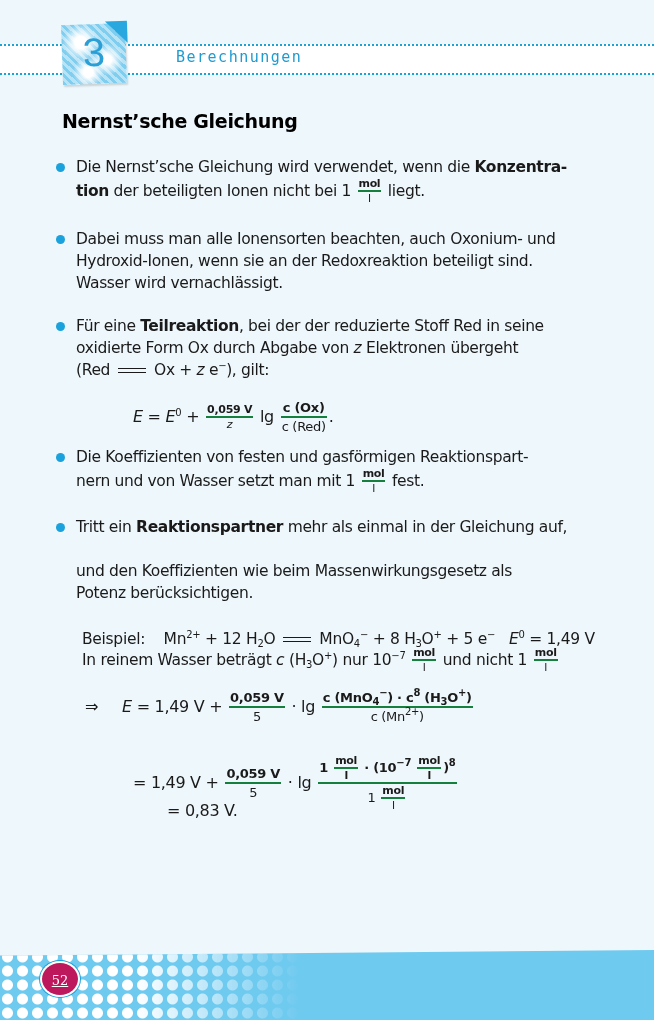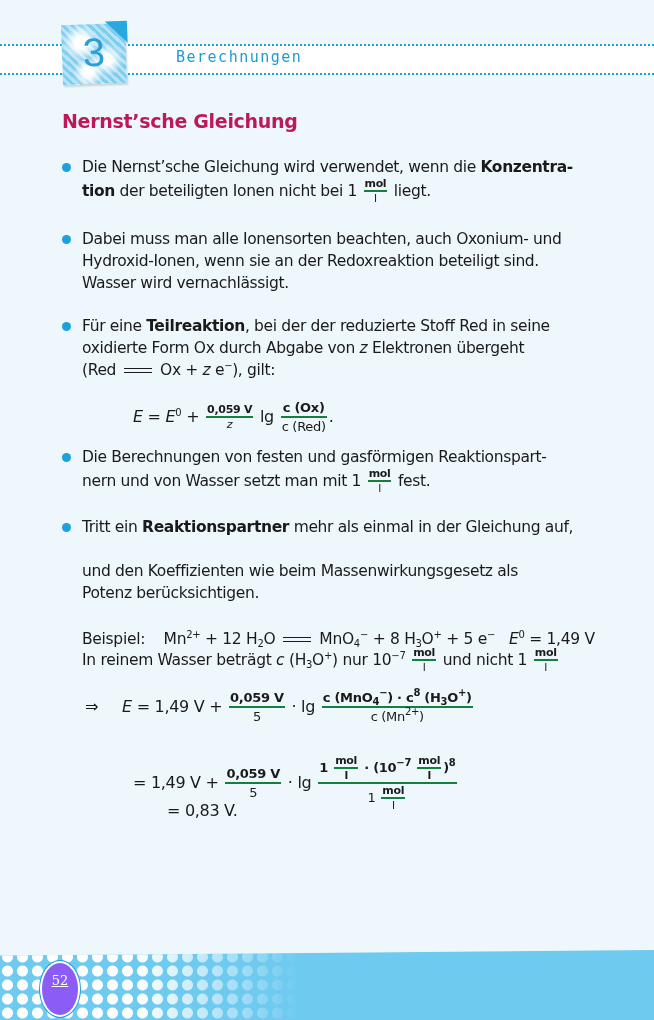--- a/index.html
+++ b/index.html
@@ -46,24 +46,24 @@
     .section-label {
       position: absolute; left: 176px; top: 48px;
       font-family: "DejaVu Sans Mono", monospace; font-size: 15px;
       color: #1f9bd0; letter-spacing: 1.5px;
     }
 
     
     .content { position: absolute; left: 62px; top: 110px; width: 530px; }
     h1.title {
       font-family: "DejaVu Sans", sans-serif; font-weight: bold; font-size: 19px;
-      color: #be185d; letter-spacing: -0.3px;
+      color: #000000; letter-spacing: -0.3px;
     }
     .bullet {
-      position: absolute; left: 62px; width: 520px;
+      position: absolute; left: 56px; width: 520px;
       font-size: 15.5px; line-height: 22px; letter-spacing: -0.35px;
     }
     .bullet .dot {
       position: absolute; left: 0; top: 7px; width: 9px; height: 9px;
       border-radius: 50%; background: #1ba1dc;
     }
     .bullet .txt { margin-left: 20px; display: block; }
     b { font-weight: bold; }
     i { font-style: italic; }
 
@@ -101,22 +101,22 @@
       overflow: hidden;
     }
     .footer-dots {
       position: absolute; left: 0; top: 0; width: 300px; height: 70px;
       background-image: radial-gradient(circle, #ffffff 0 5px, transparent 6px);
       background-size: 15px 14px;
       -webkit-mask-image: linear-gradient(90deg, #000 45%, transparent 100%);
       mask-image: linear-gradient(90deg, #000 45%, transparent 100%);
     }
     .page-badge {
-      position: absolute; left: 42px; top: 963px; width: 36px; height: 52px;
-      border-radius: 50%; background: #8b5cf6;
+      position: absolute; left: 42px; top: 963px; width: 36px; height: 32px;
+      border-radius: 50%; background: #be185d;
       box-shadow: 0 0 0 2px #ffffff, 0 0 0 3px #1ba1dc;
       color: #ffffff; font-family: "DejaVu Serif", serif; font-size: 13px;
       text-align: center; line-height: 36px; text-decoration: underline;
     }
     .footer-title {
       position: absolute; left: 293px; top: 975px;
       font-family: "DejaVu Sans", sans-serif; font-size: 15px;
       color: #ffffff; letter-spacing: -0.2px; margin-top: 45px;
     }
   </style>
@@ -167,21 +167,21 @@
 
   <div class="eq" style="left:133px; top:400px;">
     <i>E</i><span> = </span><i>E</i><sup>0</sup><span> + </span>
     <span class="frac"><span class="num">0,059 V</span><span class="den" style="font-style:italic">z</span></span><span> lg </span>
     <span class="frac big"><span class="num">c (Ox)</span><span class="den">c (Red)</span></span><span>.</span>
   </div>
 
   <div class="bullet" style="top:446px;">
     <span class="dot"></span>
     <span class="txt">
-      <span>Die Berechnungen von festen und gasförmigen Reaktionspart-</span><br>
+      <span>Die Koeffizienten von festen und gasförmigen Reaktionspart-</span><br>
       <span>nern und von Wasser setzt man mit 1</span>
       <span class="frac"><span class="num">mol</span><span class="den">l</span></span><span> fest.</span>
     </span>
   </div>
 
   <div class="bullet" style="top:516px;">
     <span class="dot"></span>
     <span class="txt">
       <span>Tritt ein </span><b>Reaktionspartner</b><span> mehr als einmal in der Gleichung auf,</span><br>
       <br>

